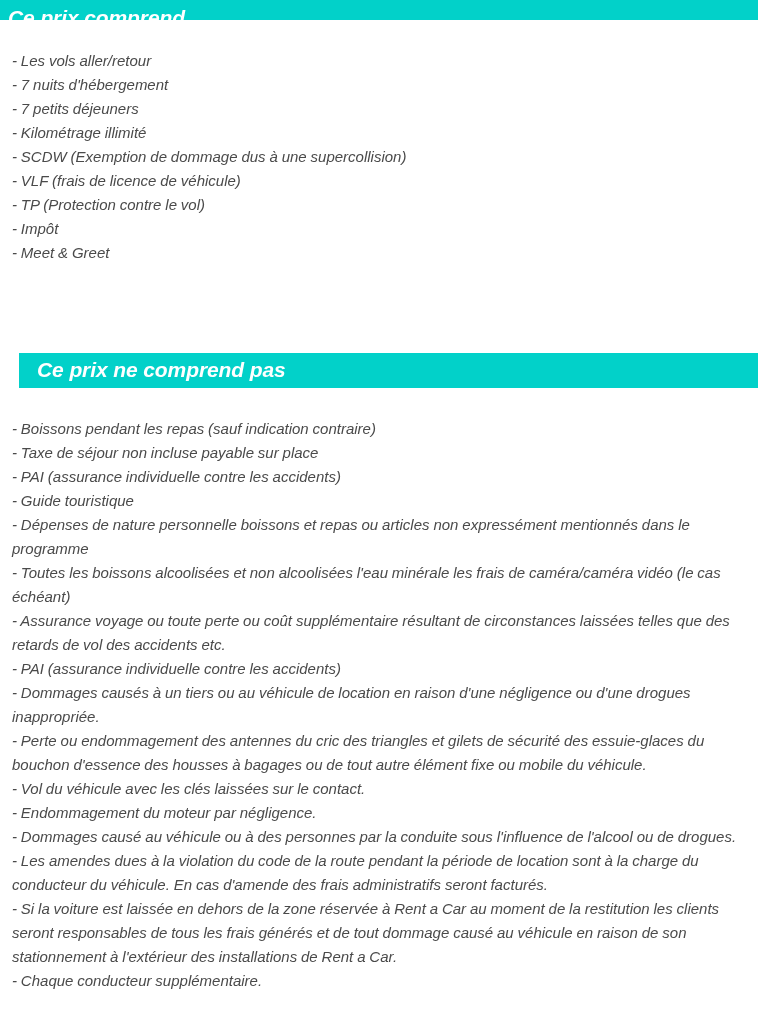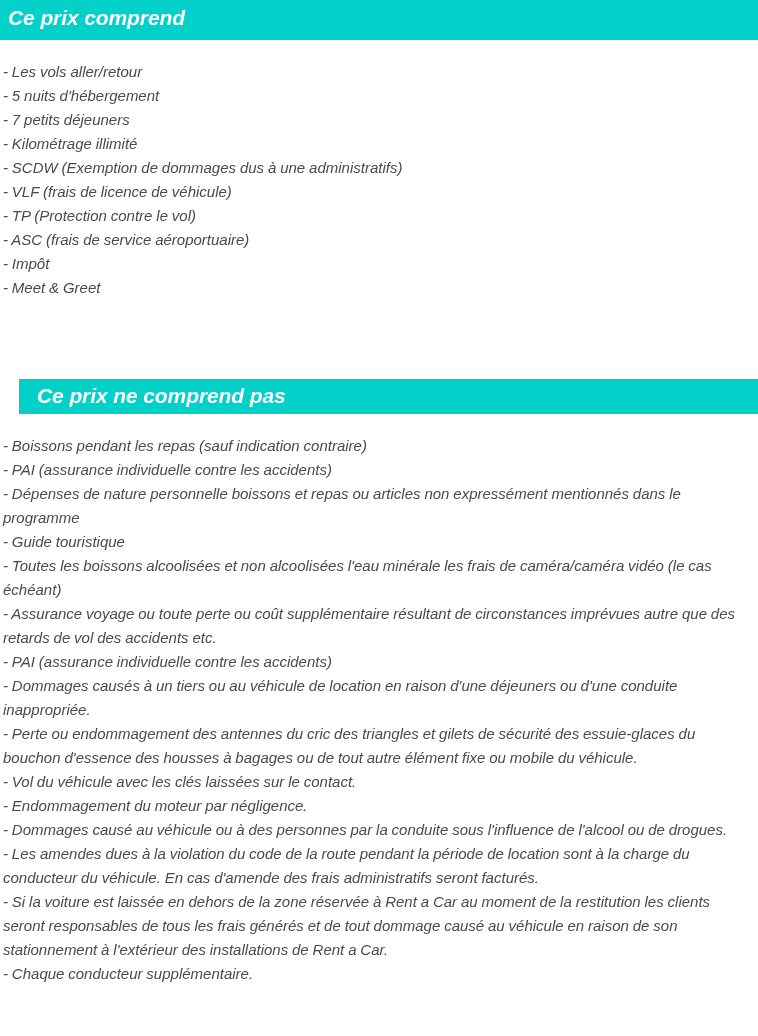--- a/index.html
+++ b/index.html
@@ -27,37 +27,37 @@
     color: #ffffff;
     font-style: italic;
     font-weight: bold;
     font-size: 21px;
     line-height: 1;
     letter-spacing: -0.1px;
     box-sizing: border-box;
     width: 100%;
   }
   .section-header--first {
-    height: 40px;
+    height: 20px;
     padding: 7px 0 0 8px;
   }
   .section-header--second {
     height: 35px;
     padding: 6px 0 0 18px;
     margin-left: 19px;
   }
 
   
   .section-body {
     padding: 0;
     box-sizing: border-box;
   }
   .list {
     list-style: none;
-    margin: 3px;
+    margin: 12px;
     padding: 0;
   }
   .list-item {
     font-style: italic;
     font-size: 15px;
     line-height: 24px;
     color: #4a4a4a;
     margin: 0;
     padding: 0;
     white-space: normal;
@@ -90,49 +90,49 @@
 
 <div class="page">
 
   <section class="section-included">
     <div class="section-header section-header--first">
       <span>Ce prix comprend</span>
     </div>
     <div class="section-body">
       <ul class="list">
         <li class="list-item">- Les vols aller/retour</li>
-        <li class="list-item">- 5 nuits d'hébergement</li>
+        <li class="list-item">- 7 nuits d'hébergement</li>
         <li class="list-item">- 7 petits déjeuners</li>
         <li class="list-item">- Kilométrage illimité</li>
-        <li class="list-item">- SCDW (Exemption de dommages dus à une administratifs)</li>
+        <li class="list-item">- SCDW (Exemption de dommage dus à une supercollision)</li>
         <li class="list-item">- VLF (frais de licence de véhicule)</li>
         <li class="list-item">- TP (Protection contre le vol)</li>
-        <li class="list-item">- ASC (frais de service aéroportuaire)</li>
         <li class="list-item">- Impôt</li>
         <li class="list-item">- Meet &amp; Greet</li>
       </ul>
     </div>
   </section>
 
   <div class="gap"></div>
 
   <section class="section-excluded">
     <div class="section-header section-header--second">
       <span>Ce prix ne comprend pas</span>
     </div>
     <div class="section-body">
       <ul class="list">
         <li class="list-item">- Boissons pendant les repas (sauf indication contraire)</li>
+        <li class="list-item">- Taxe de séjour non incluse payable sur place</li>
         <li class="list-item">- PAI (assurance individuelle contre les accidents)</li>
+        <li class="list-item">- Guide touristique</li>
         <li class="list-item">- Dépenses de nature personnelle boissons et repas ou articles non expressément mentionnés dans le programme</li>
-        <li class="list-item">- Guide touristique</li>
         <li class="list-item">- Toutes les boissons alcoolisées et non alcoolisées l'eau minérale les frais de caméra/caméra vidéo (le cas échéant)</li>
-        <li class="list-item">- Assurance voyage ou toute perte ou coût supplémentaire résultant de circonstances imprévues autre que des retards de vol des accidents etc.</li>
+        <li class="list-item">- Assurance voyage ou toute perte ou coût supplémentaire résultant de circonstances laissées telles que des retards de vol des accidents etc.</li>
         <li class="list-item">- PAI (assurance individuelle contre les accidents)</li>
-        <li class="list-item">- Dommages causés à un tiers ou au véhicule de location en raison d'une déjeuners ou d'une conduite inappropriée.</li>
+        <li class="list-item">- Dommages causés à un tiers ou au véhicule de location en raison d'une négligence ou d'une drogues inappropriée.</li>
         <li class="list-item">- Perte ou endommagement des antennes du cric des triangles et gilets de sécurité des essuie-glaces du bouchon d'essence des housses à bagages ou de tout autre élément fixe ou mobile du véhicule.</li>
         <li class="list-item">- Vol du véhicule avec les clés laissées sur le contact.</li>
         <li class="list-item">- Endommagement du moteur par négligence.</li>
         <li class="list-item">- Dommages causé au véhicule ou à des personnes par la conduite sous l'influence de l'alcool ou de drogues.</li>
         <li class="list-item">- Les amendes dues à la violation du code de la route pendant la période de location sont à la charge du conducteur du véhicule. En cas d'amende des frais administratifs seront facturés.</li>
         <li class="list-item">- Si la voiture est laissée en dehors de la zone réservée à Rent a Car au moment de la restitution les clients seront responsables de tous les frais générés et de tout dommage causé au véhicule en raison de son stationnement à l'extérieur des installations de Rent a Car.</li>
         <li class="list-item">- Chaque conducteur supplémentaire.</li>
 
       </ul>
     </div>

